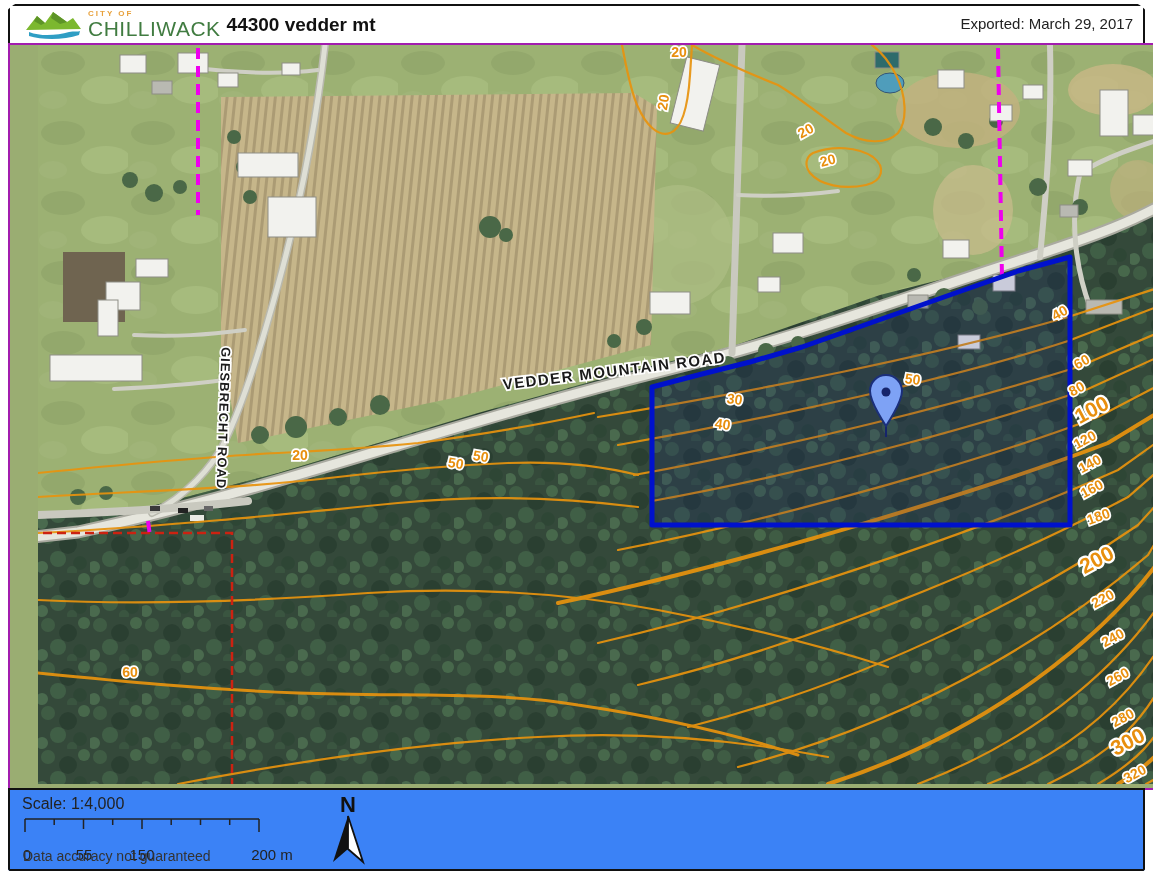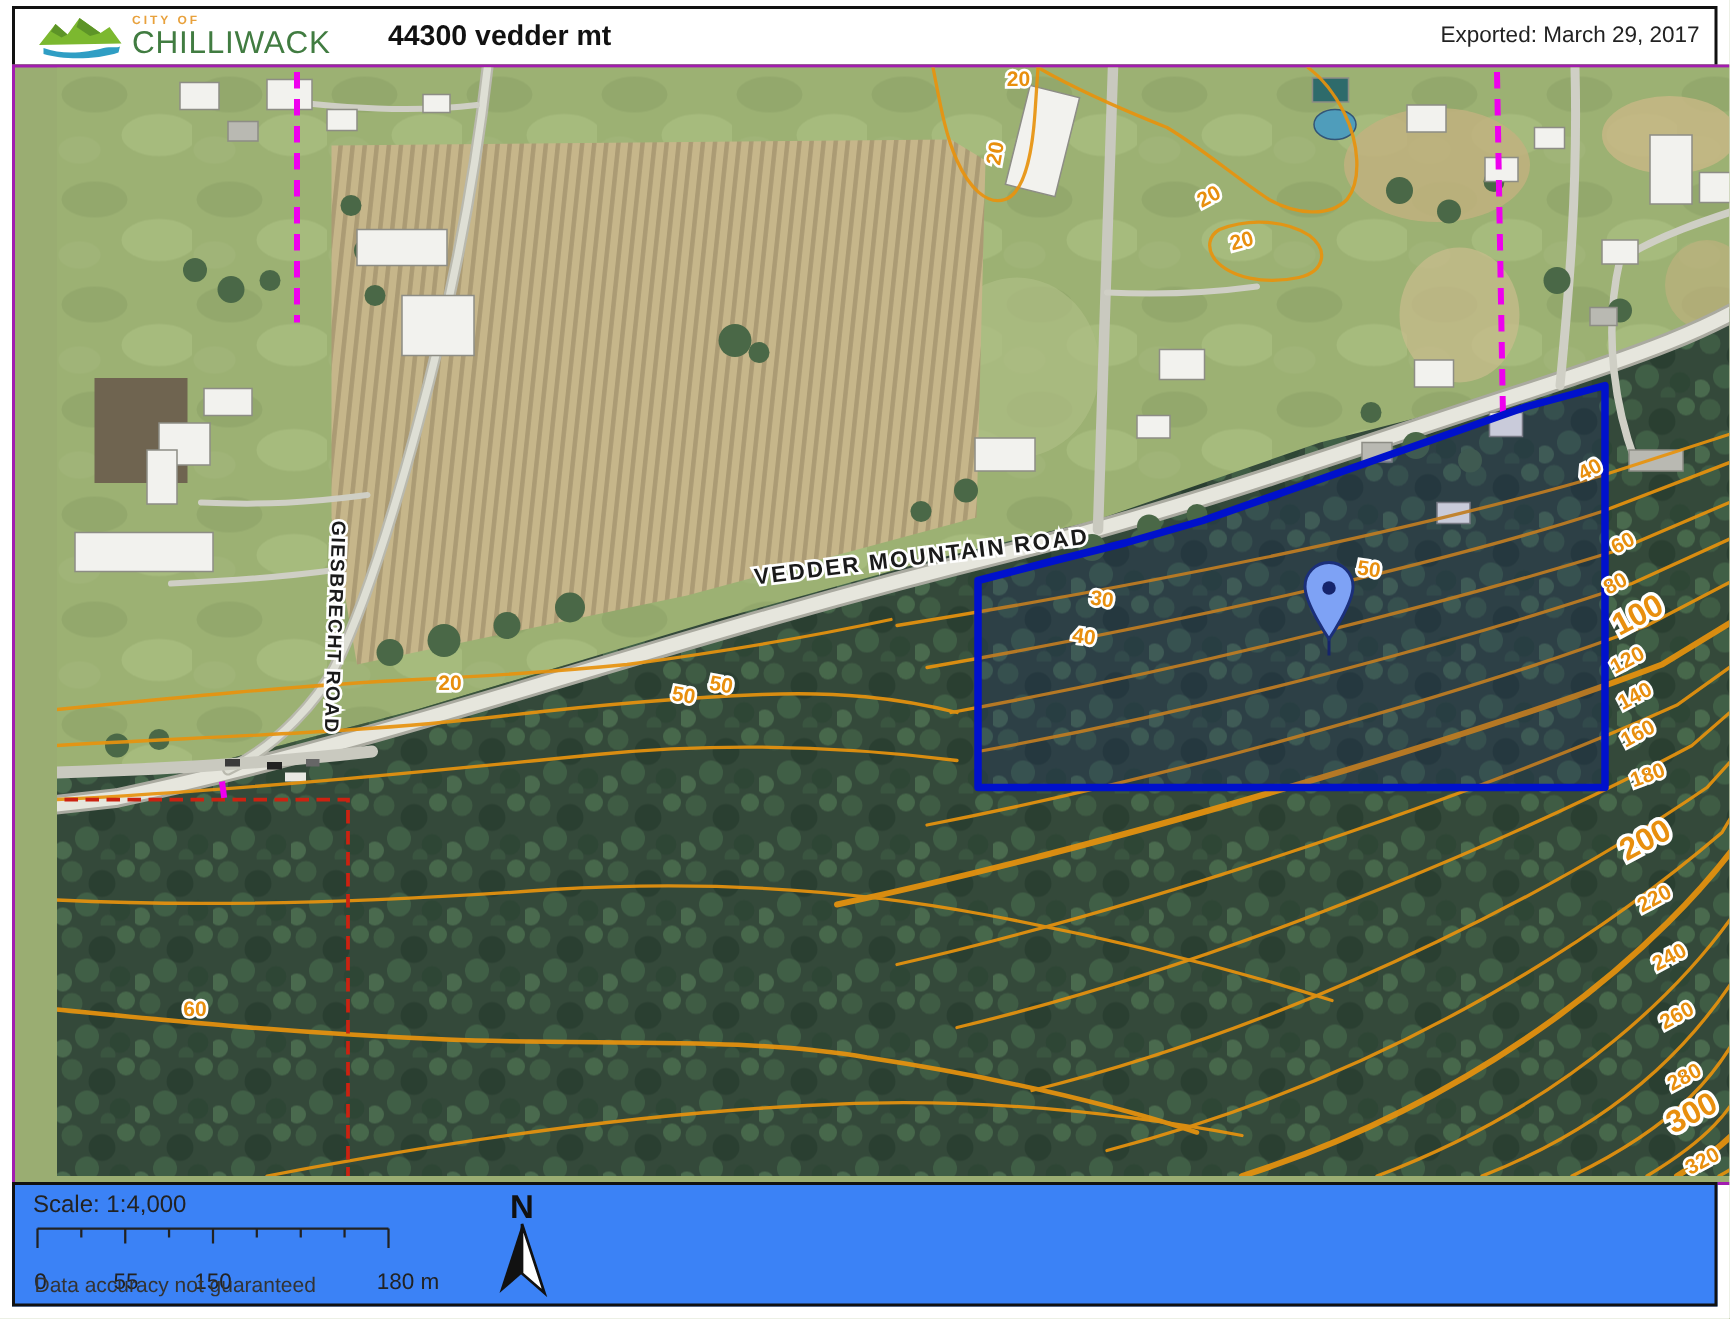--- a/index.html
+++ b/index.html
@@ -1,23 +1,23 @@
 <!DOCTYPE html>
 <html><head>
 <meta charset="utf-8">
 <style>
   html,body{margin:0;padding:0;background:#ffffff;font-family:"Liberation Sans",sans-serif;}
-  #stage{position:relative;width:1153px;height:879px;background:#fff;overflow:hidden;}
+  #stage{position:relative;width:1153px;height:879px;background:#fff;overflow:hidden;border-radius:30px;}
   
   #hdr{position:absolute;left:8px;top:4px;width:1133px;height:37px;background:#fff;border:2px solid #111;display:flex;align-items:center;}
   #logo{display:flex;align-items:center;margin-left:14px;}
   #logotxt{margin-left:6px;line-height:1;}
   #logotop{font-size:8px;font-weight:bold;color:#e8a13c;letter-spacing:2px;}
   #logoname{font-size:21px;font-weight:normal;color:#417c41;letter-spacing:.5px;}
-  #maptitle{font-size:19px;font-weight:bold;color:#111;margin-left:38px;}
+  #maptitle{font-size:19px;font-weight:bold;color:#111;margin-left:6px;}
   #exported{position:absolute;right:10px;top:9px;font-size:15px;color:#222;text-align:center;}
   
   #map{position:absolute;left:8px;top:43px;width:1133px;height:743px;border:2px solid #a21caf;background:#9aad72;padding-left:28px;}
   
   #ftr{position:absolute;left:8px;top:788px;width:1133px;height:79px;background:#3b82f6;border:2px solid #111;}
   #scaletxt{position:absolute;left:12px;top:5px;font-size:16px;color:#222;}
   #sbar{position:absolute;left:0;top:26px;}
   .slab{position:absolute;top:56px;font-size:15px;color:#222;transform:translateX(-50%);white-space:nowrap;}
   #disc{position:absolute;left:13px;top:58px;font-size:14px;color:#333;}
   #north{position:absolute;left:308px;top:2px;}
@@ -271,21 +271,21 @@
         <line x1="132" y1="3" x2="132" y2="13"></line>
           <line x1="161.2" y1="3" x2="161.2" y2="9"></line>
         <line x1="190.5" y1="3" x2="190.5" y2="9"></line>
           <line x1="219.7" y1="3" x2="219.7" y2="9"></line>
         <line x1="249" y1="3" x2="249" y2="16"></line>
       </g>
     </svg>
     <span class="slab" style="left:17px">0</span>
     <span class="slab" style="left:74px">55</span>
     <span class="slab" style="left:132px">150</span>
-    <span class="slab" style="left:262px">180 m</span>
+    <span class="slab" style="left:262px">200 m</span>
     <div id="disc">Data accuracy not guaranteed</div>
     <svg id="north" width="60" height="74">
       <text x="30" y="20" text-anchor="middle" class="nlab">N</text>
       <polygon points="30,24 15,70 30,57" fill="#111"></polygon>
       <polygon points="30,24 45,70 30,57" fill="#fff" stroke="#111" stroke-width="1.8"></polygon>
     </svg>
   </div>
 
 </div>
 

